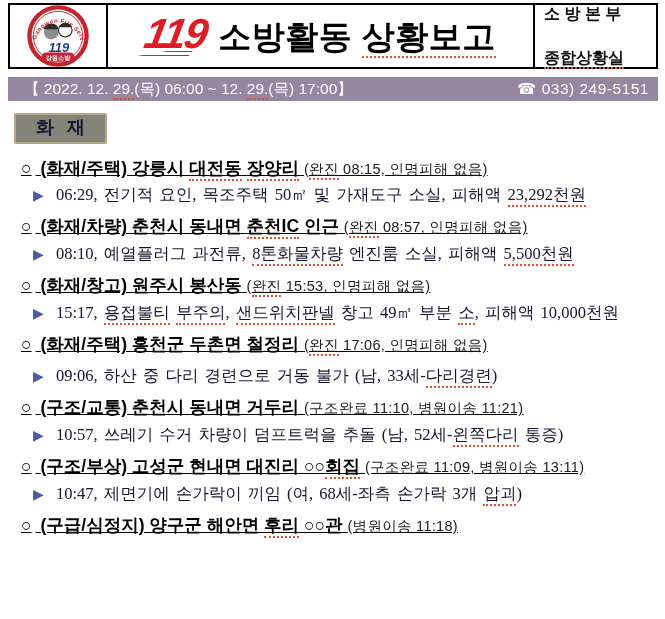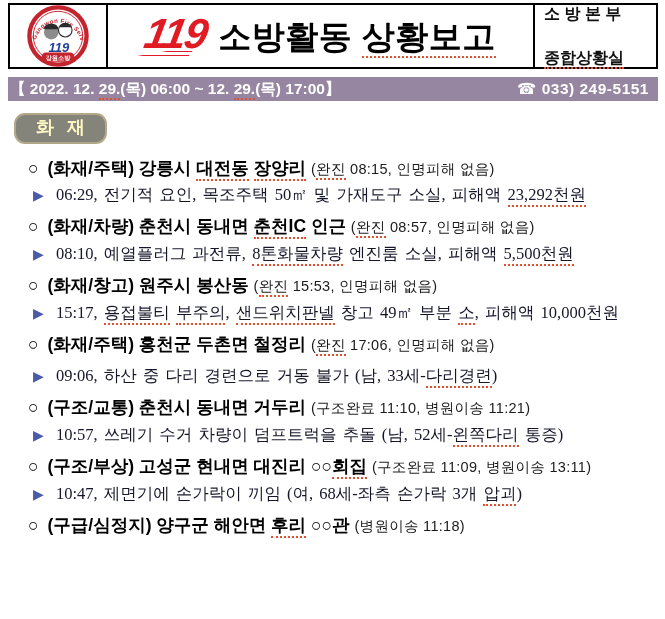--- a/index.html
+++ b/index.html
@@ -20,30 +20,30 @@
   .n119-wrap{position:relative;display:inline-block;margin-top:-4px;}
   .n119{display:inline-block;color:#e11b23;font-style:italic;font-weight:900;font-size:42px;
     line-height:1;transform:skewX(-10deg);letter-spacing:-2px;}
   .speed{position:absolute;left:-4px;bottom:-1px;width:52px;height:10px;
     background:repeating-linear-gradient(180deg,#e11b23 0 1.6px,transparent 1.6px 4.6px);
     transform:skewX(-38deg);clip-path:polygon(0 100%,100% 0,100% 100%);}
   .page-title{font-size:33px;font-weight:900;letter-spacing:0.5px;line-height:1;white-space:nowrap;}
 
   
   .bar{margin-top:8px;background:#9786a2;color:#fff;height:24px;display:flex;
-    align-items:center;justify-content:space-between;padding:0 9px 0 2px;
-    font-weight:700;font-size:15.5px;white-space:nowrap;}
+    align-items:center;justify-content:space-between;padding:0 9px 0 16px;
+    font-weight:400;font-size:15.5px;white-space:nowrap;}
   .bar .phone{letter-spacing:0.5px;}
 
   
   .content{padding:9px 0 0 4px;}
-  .pill{display:inline-block;background:#85847b;border:2px solid #b2a888;border-radius:11px;
-    color:#fef9c3;font-weight:800;font-size:18px;letter-spacing:4px;
+  .pill{display:inline-block;background:#85847b;border:2px solid #b2a888;border-radius:2px;
+    color:#0f172a;font-weight:800;font-size:18px;letter-spacing:4px;
     padding:2px 16px 3px 20px;margin:3px 0 4px 2px;line-height:1.2;}
-  .item-head{margin:9px 0 0 16px;font-size:17.5px;font-weight:800;color:#000;white-space:nowrap;line-height:1.35;}
+  .item-head{margin:9px 0 0 9px;font-size:17.5px;font-weight:800;color:#000;white-space:nowrap;line-height:1.35;text-decoration:underline;}
   .item-head .obullet{font-weight:700;margin-right:4px;}
   .head-paren{font-size:14.5px;font-weight:400;color:#1b1b1b;letter-spacing:0.3px;}
   .item-detail{margin:4px 0 2px 21px;font-family:"Liberation Serif","DejaVu Serif",serif;
     font-size:16.5px;color:#16162b;white-space:nowrap;line-height:1.35;word-spacing:2px;}
   .tbullet{color:#4a5ca8;font-size:14px;margin-right:6px;font-family:"DejaVu Sans",sans-serif;}
 
   
   .sp{border-bottom:2px dotted #e0512d;padding-bottom:1px;text-align:center;}
   .hdr .sp,.bar .sp{border-bottom-width:2px;}
 </style>

